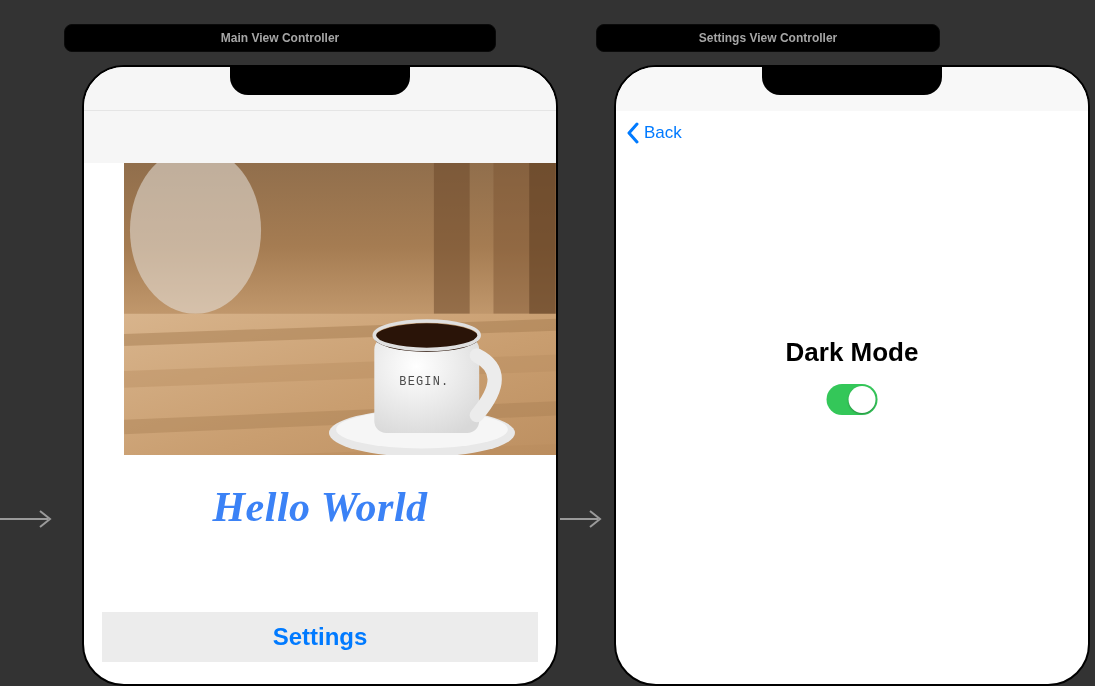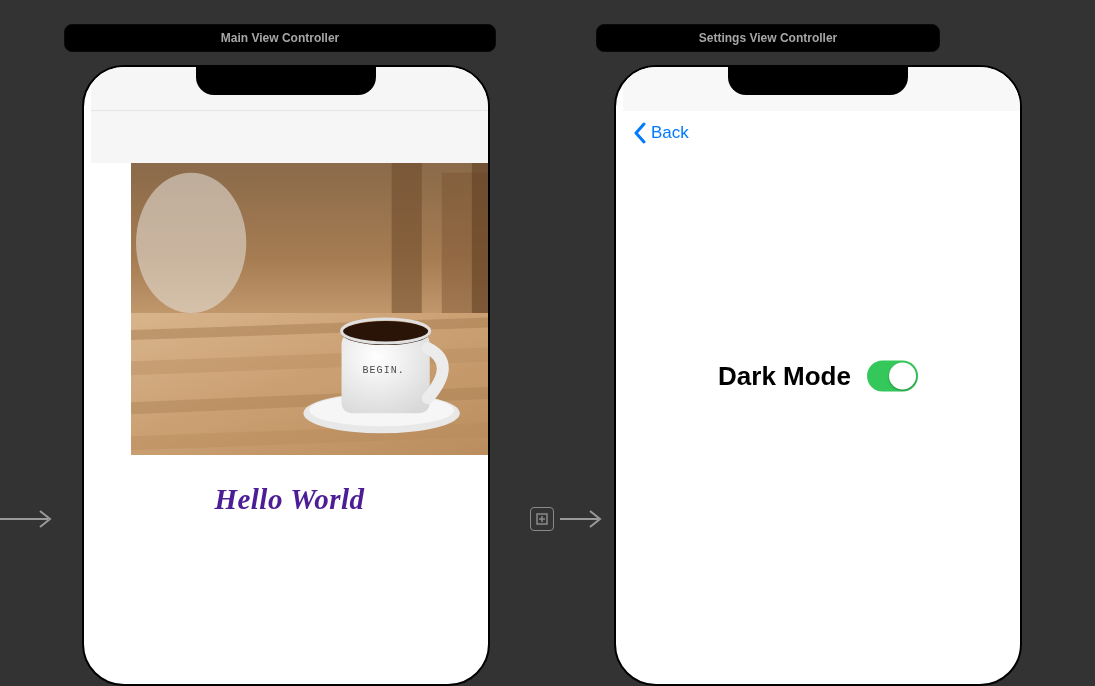--- a/index.html
+++ b/index.html
@@ -25,26 +25,25 @@
       display: flex;
       align-items: center;
       justify-content: center;
     }
     .vc-label.left { left: 64px; width: 432px; }
     .vc-label.right { left: 596px; width: 344px; }
 
     .device {
       position: absolute;
       top: 65px;
-      width: 408px;
+      width: 476px;
       background: #ffffff;
       border: 2px solid #000;
       border-radius: 42px;
       overflow: hidden;
-      padding-left: 7px;
     }
     .device.left { left: 82px; height: 621px; }
     .device.right { left: 614px; height: 621px; }
 
     .notch {
       position: absolute;
       top: 0;
       left: 50%;
       transform: translateX(-50%);
       width: 180px;
@@ -83,23 +82,23 @@
     .hero-image {
       width: 100%;
       height: 292px;
       position: relative;
       overflow: hidden;
       margin-left: 40px;
     }
 
     .hello-title {
       text-align: center;
-      font-size: 29px;
+      font-size: 42px;
       font-weight: 700;
-      color: #4c1d95;
+      color: #3b82f6;
       margin-top: 28px;
       letter-spacing: 0.5px;
       font-family: Georgia, "Times New Roman", serif;
       font-style: italic;
     }
 
     .settings-button {
       position: absolute;
       bottom: 22px;
       left: 18px;
@@ -114,20 +113,21 @@
       font-weight: 600;
       cursor: pointer;
     }
 
     .settings-screen-content {
       position: absolute;
       top: 50%;
       left: 50%;
       transform: translate(-50%, -50%);
       display: flex;
+      flex-direction: column;
       align-items: center;
       gap: 16px;
     }
     .dark-mode-label {
       font-size: 26px;
       font-weight: 700;
       color: #000;
       white-space: nowrap;
     }
 
@@ -239,20 +239,21 @@
       <ellipse cx="254" cy="168" rx="44" ry="12" fill="none" stroke="#e0e0e0" stroke-width="3"></ellipse>
 
       <path d="M 296 185 Q 326 200 296 235" fill="none" stroke="#ececec" stroke-width="12" stroke-linecap="round"></path>
 
       <text x="252" y="210" font-family="Courier, monospace" font-size="10" letter-spacing="1" fill="#4a4a4a" text-anchor="middle">BEGIN.</text>
     </svg>
   </div>
 
   <div class="hello-title">Hello World</div>
 
+  <div class="settings-button">Settings</div>
 </div>
 
 <div class="device right">
   <div class="notch"></div>
   <div class="status-bar" style="background:#f8f8f8; border:none;"></div>
   <div class="nav-bar" style="background:#ffffff; border-bottom:none;">
     <div class="back-button">
       <svg width="14" height="22" viewBox="0 0 14 22">
         <polyline points="11,2 3,11 11,20" fill="none" stroke="#007aff" stroke-width="3" stroke-linecap="round" stroke-linejoin="round"></polyline>
       </svg>

